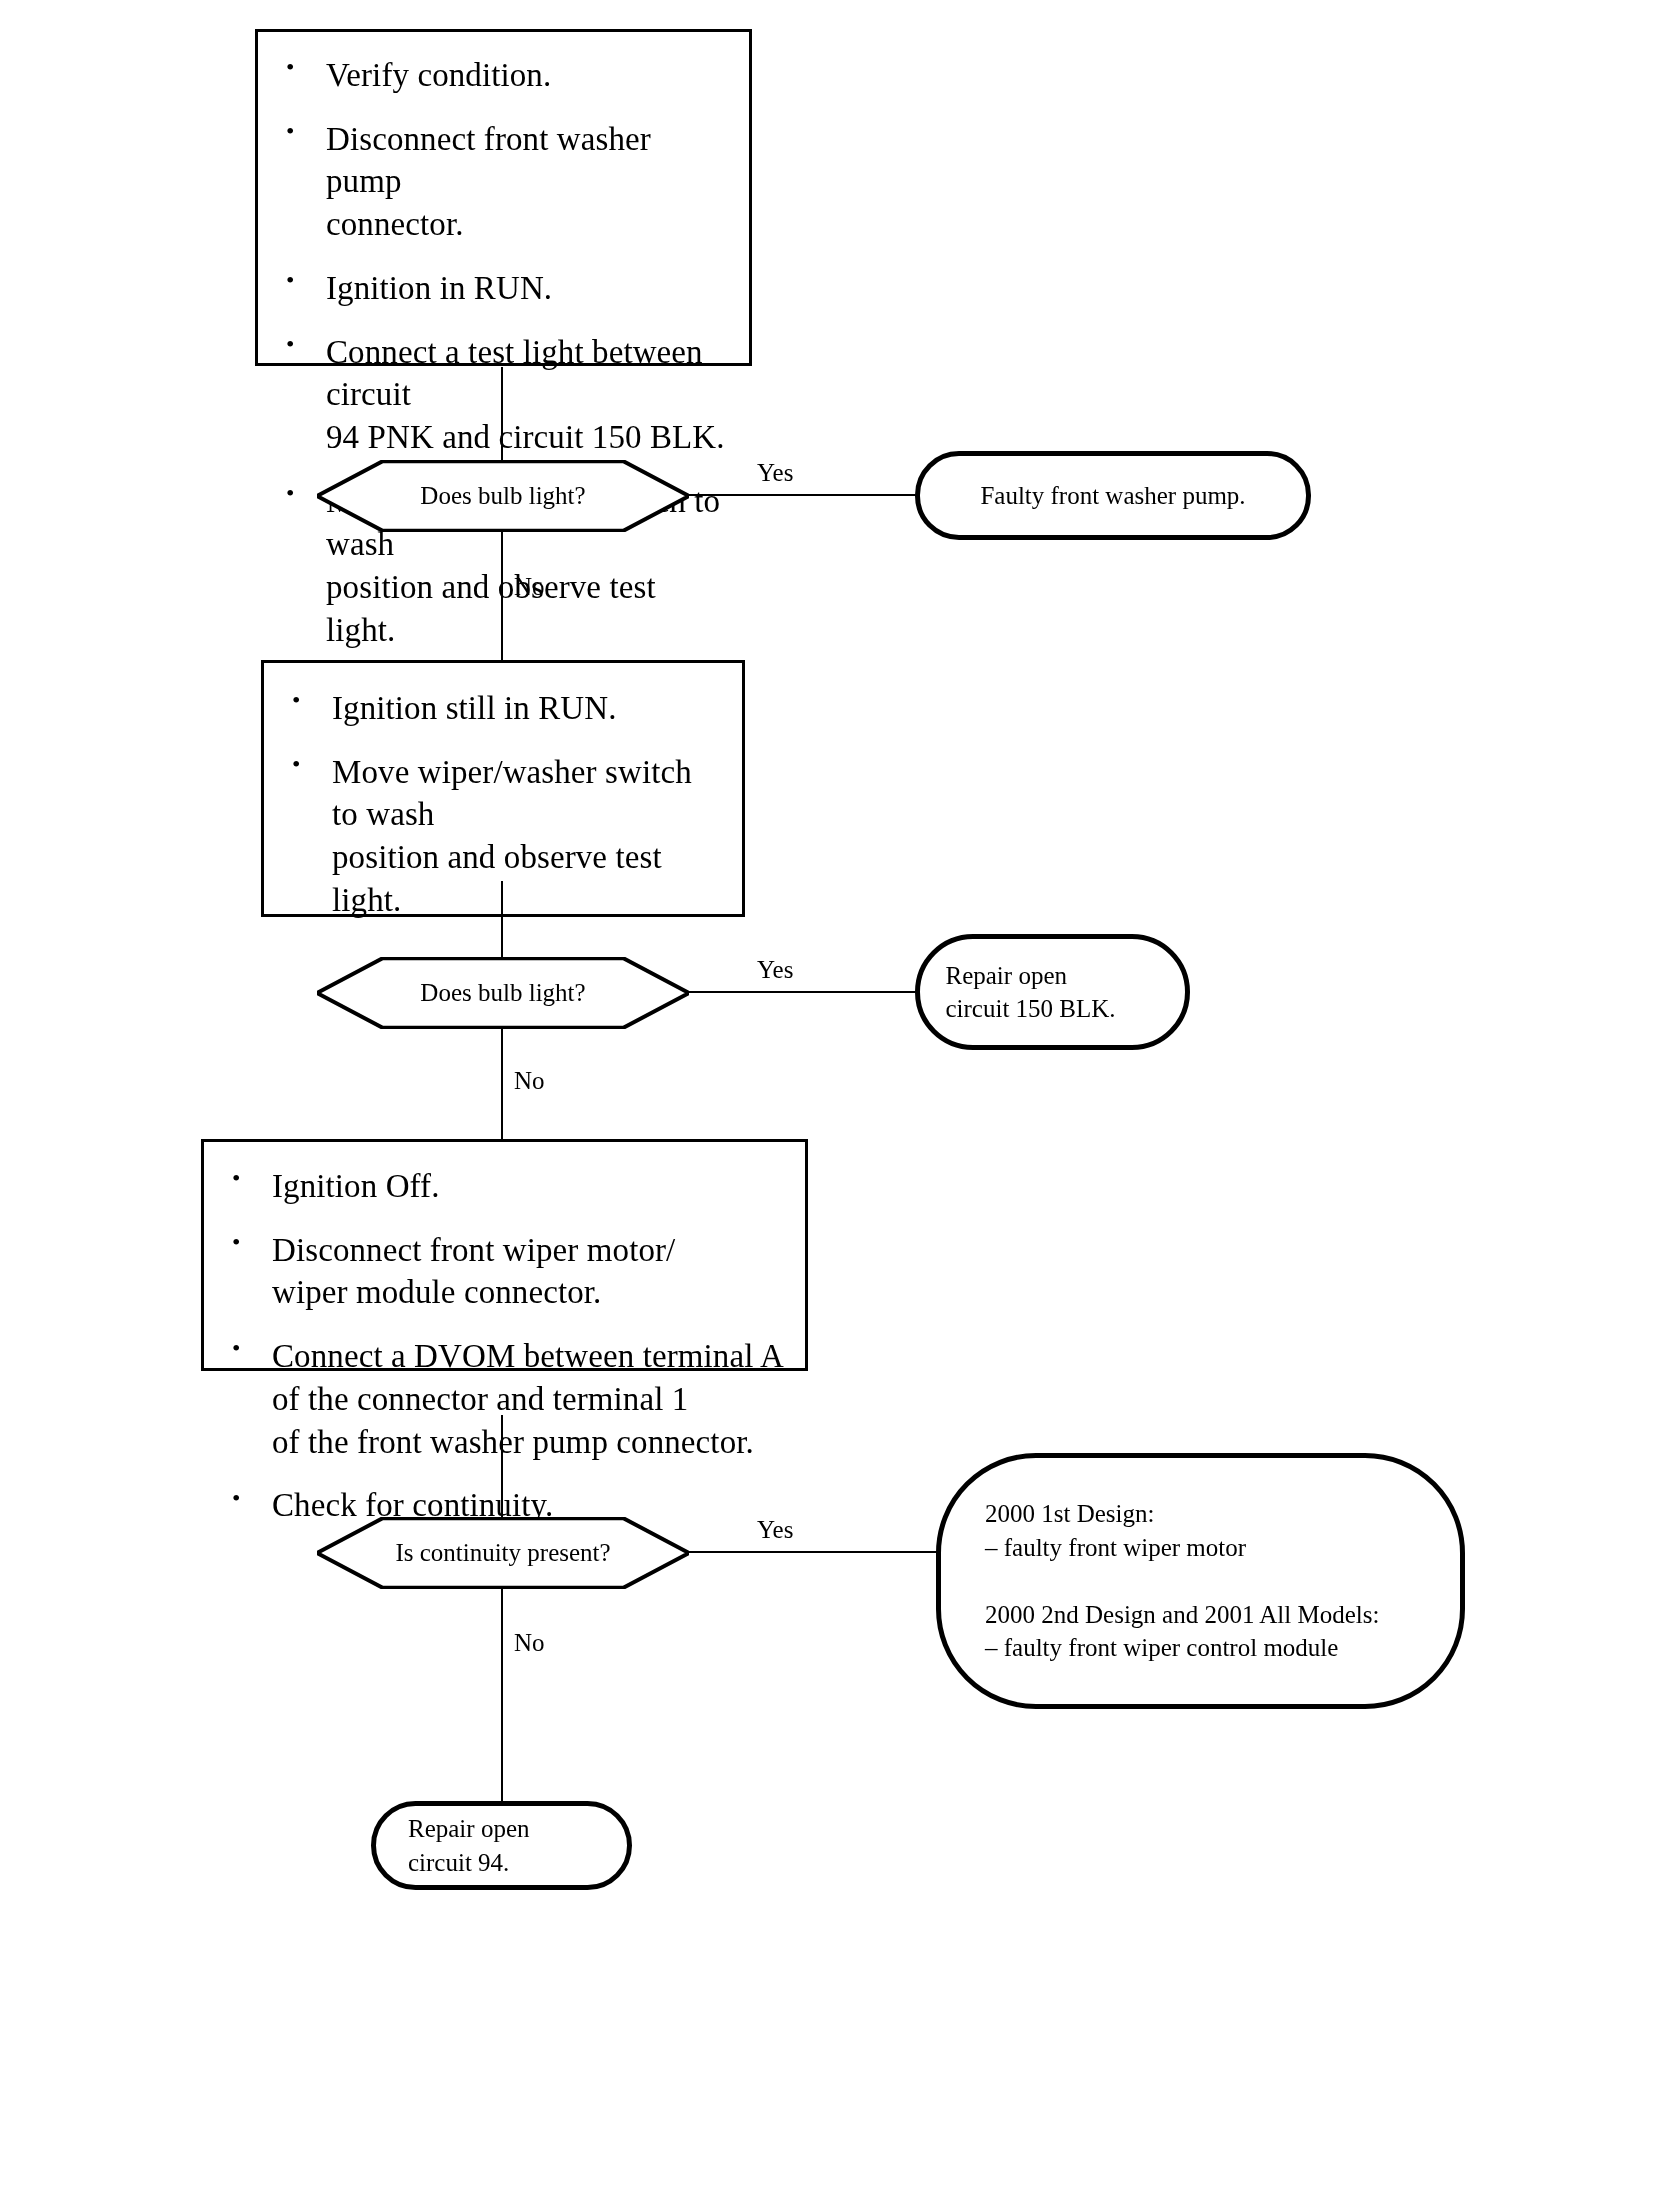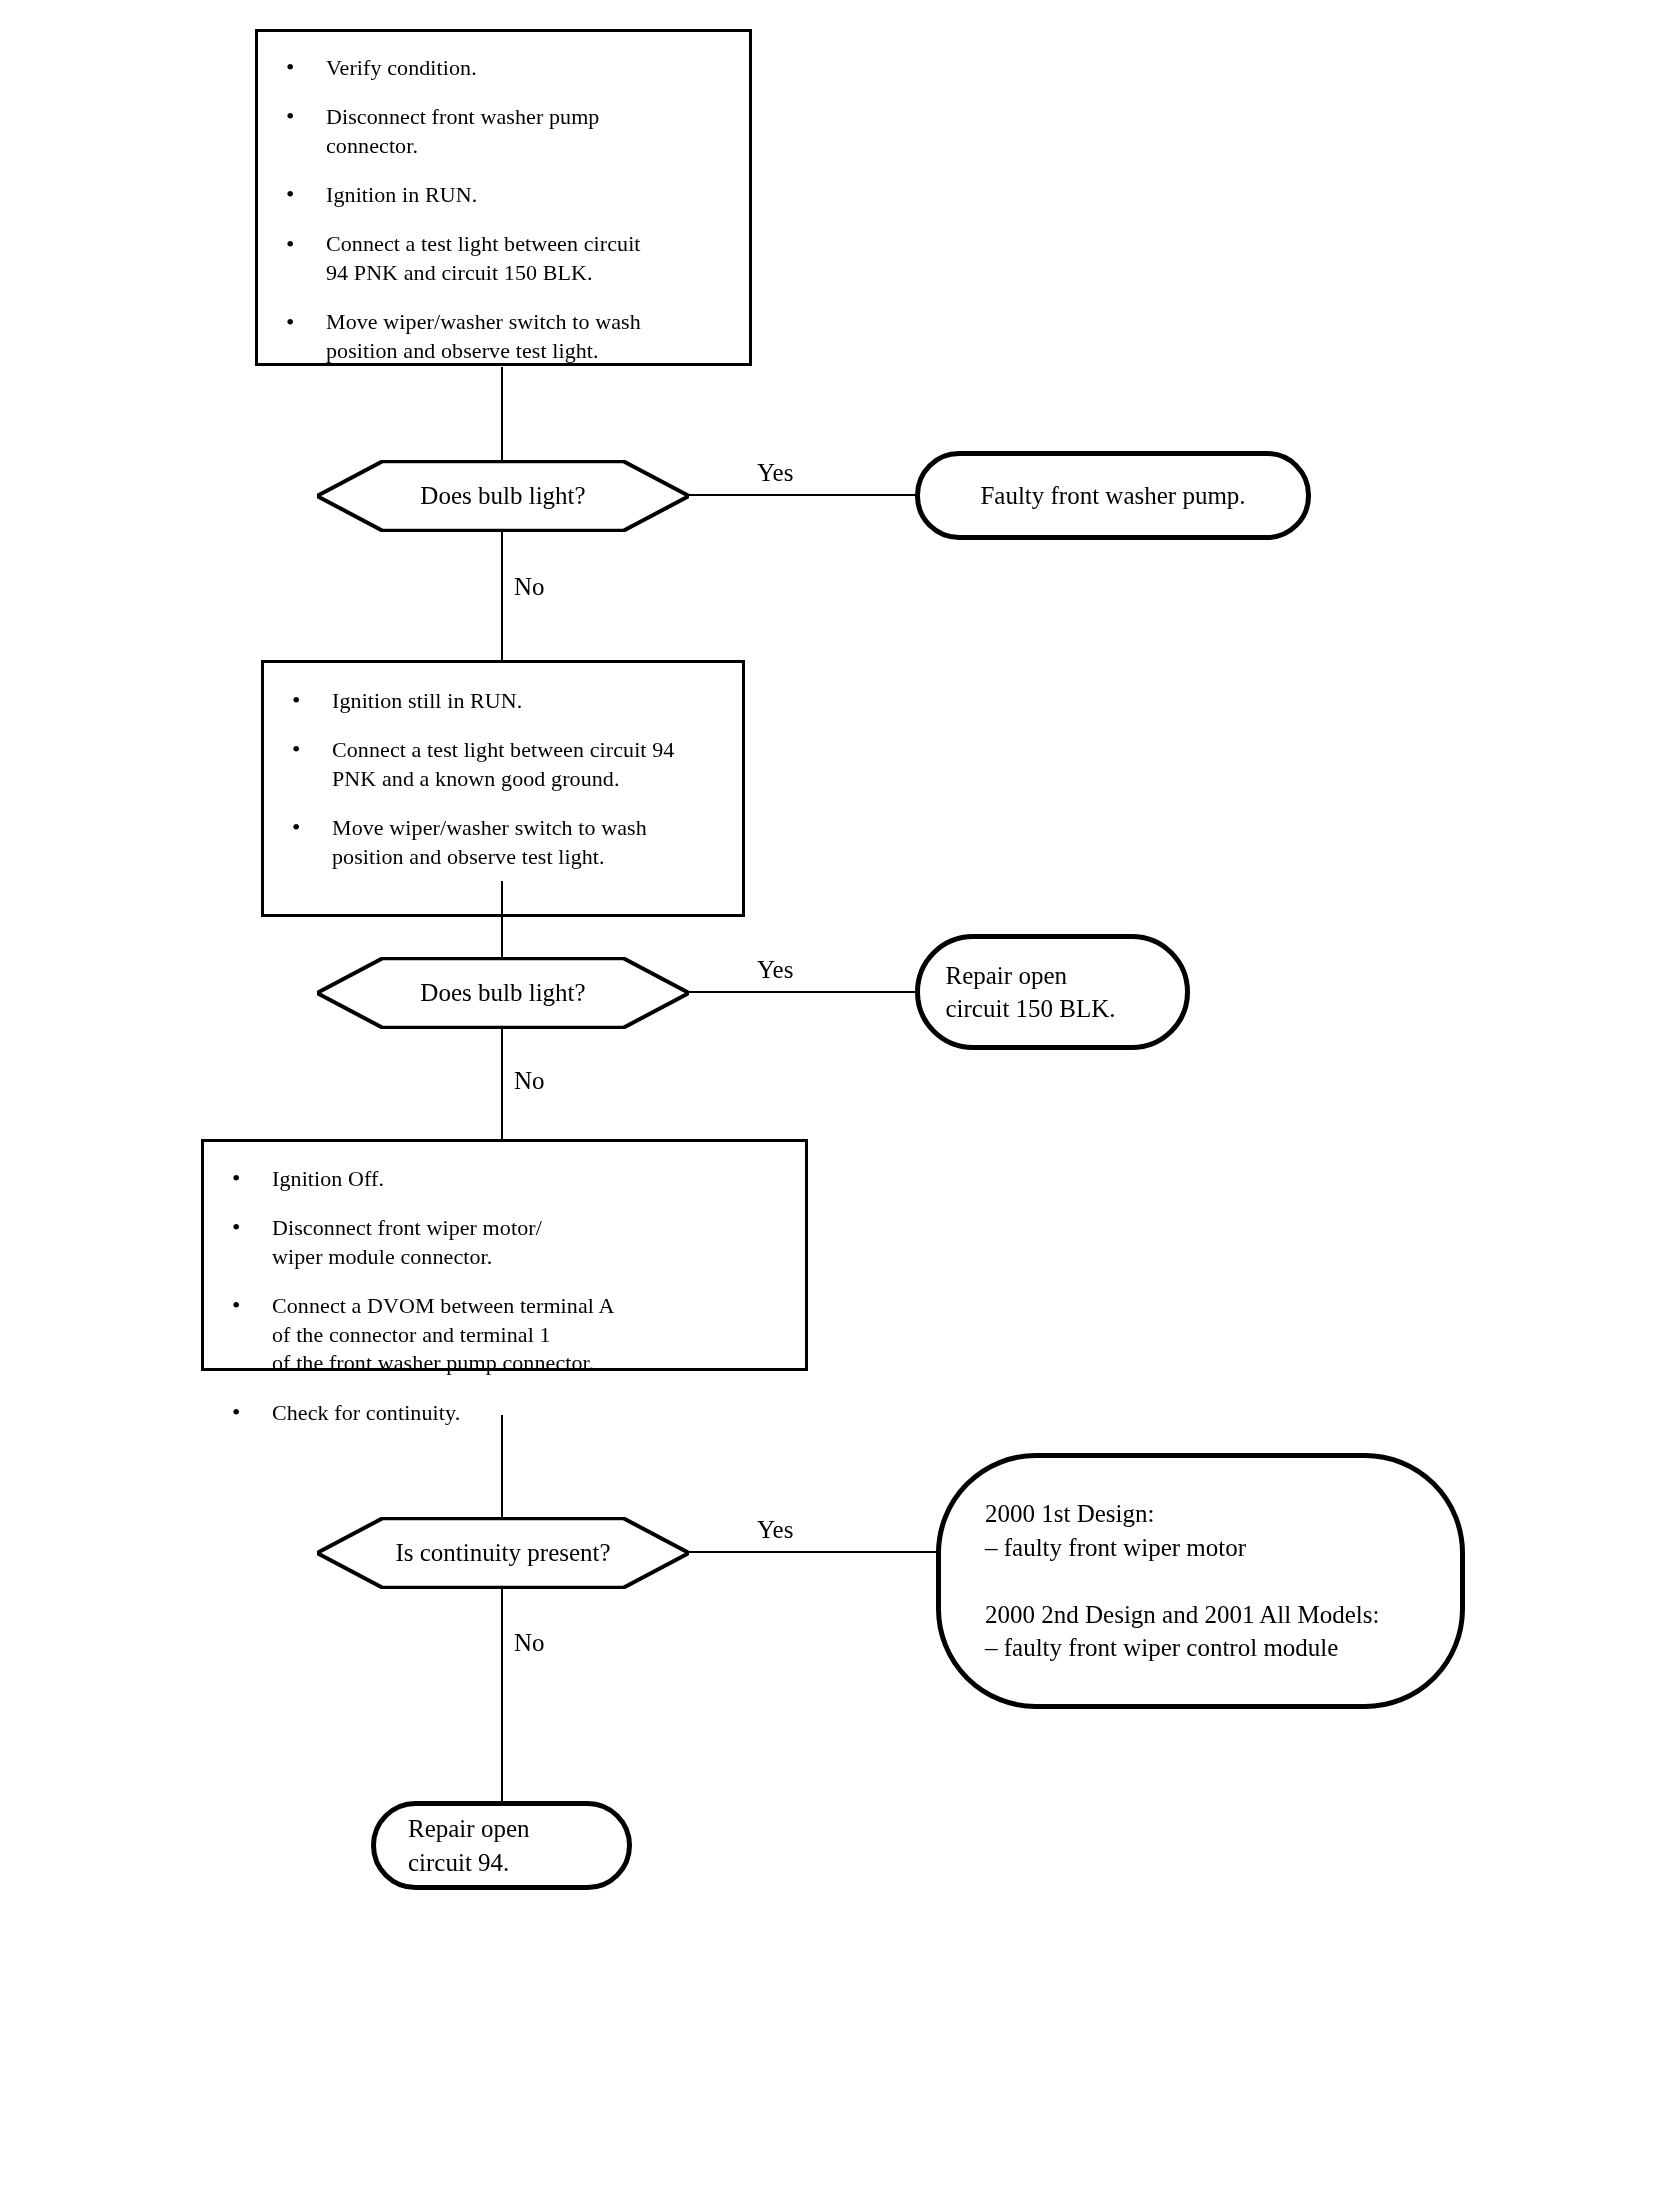--- a/index.html
+++ b/index.html
@@ -30,21 +30,21 @@
   }
   .process .bullets {
     list-style: none;
     margin: 0;
     padding: 0;
   }
   .process .bullets li {
     position: relative;
     padding-left: 68px;
     margin: 0 0 20.7px 0;
-    font-size: 22px;
+    font-size: 33px;
     line-height: 1.30;
     letter-spacing: 0.1px;
   }
   .process .bullets li:last-child { margin-bottom: 0; }
   .process .bullets li::before {
     content: "\2022";
     position: absolute;
     left: 28px;
     top: -1.8px;
     font-size: 24px;
@@ -154,24 +154,20 @@
 
   <div class="vline" style="left:501px; top:531px; height:130px;"></div>
   <div class="elabel" style="left:514px; top:574px;">No</div>
 
   <div class="node process" style="left:261px; top:660px; width:484px; height:257px; padding:24px 17px 0 0;">
     <ul class="bullets">
       <li>
           <span>Ignition still in RUN.</span>
         </li>
       <li>
-          <span>Connect a test light between circuit 94
-PNK and a known good ground.</span>
-        </li>
-      <li>
           <span>Move wiper/washer switch to wash
 position and observe test light.</span>
         </li>
     </ul>
   </div>
 
   <div class="vline" style="left:501px; top:881px; height:77px;"></div>
 
   <div class="node decision" style="left:317px; top:957px; width:372px; height:72px;">
     <svg viewBox="0 0 612 118" preserveAspectRatio="none">

